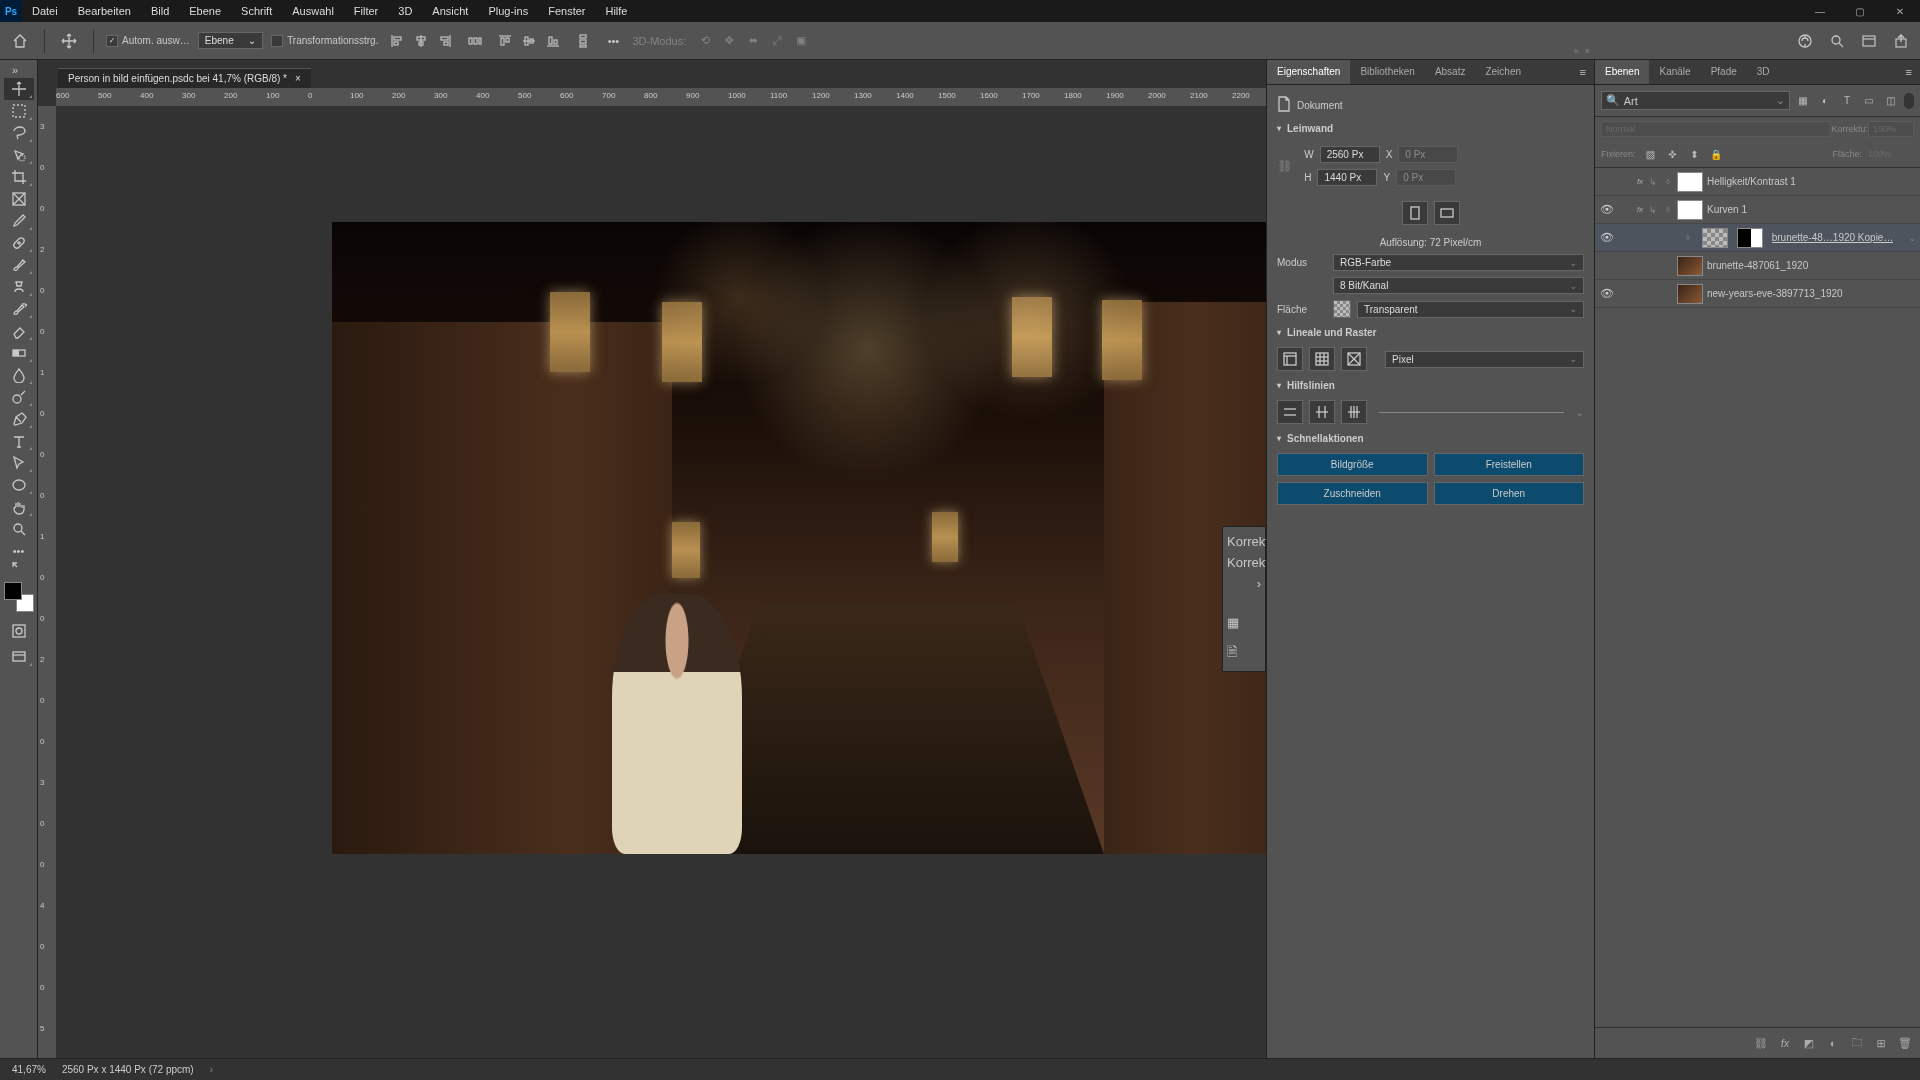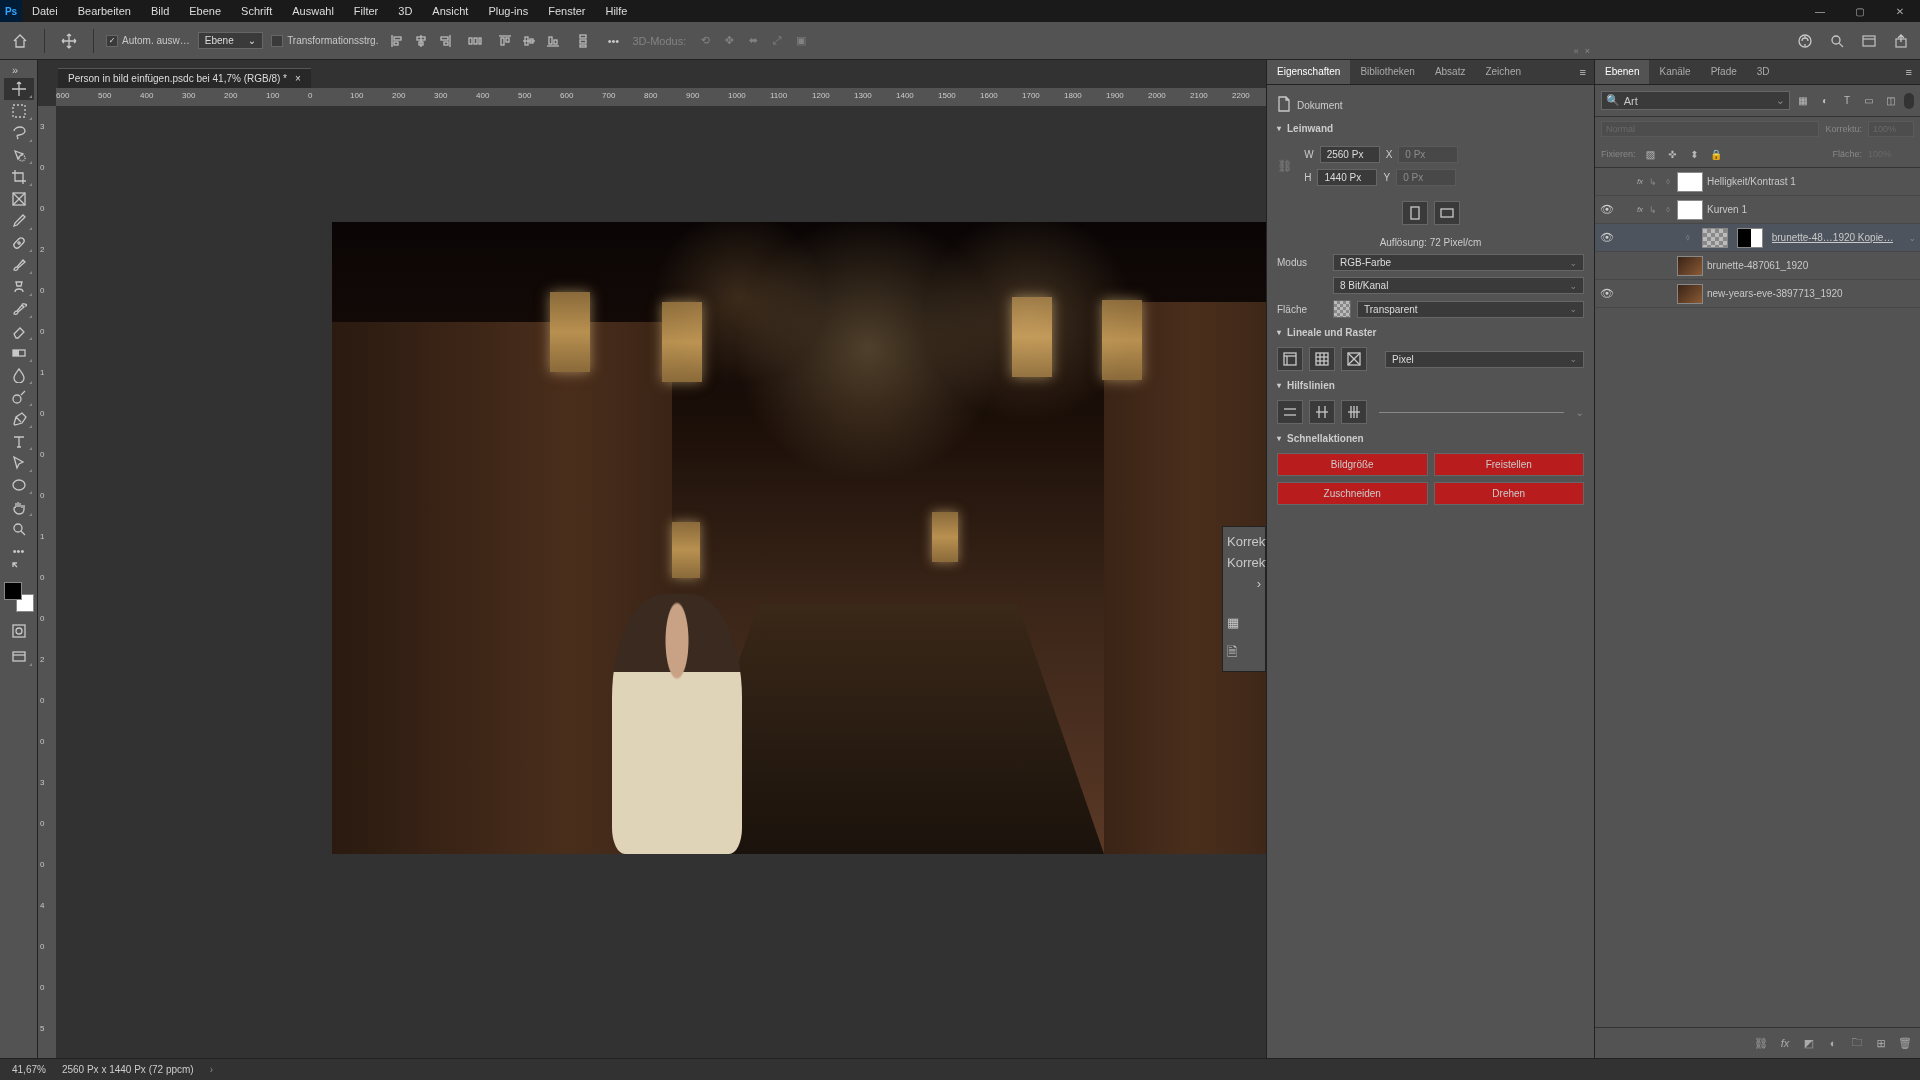--- a/index.html
+++ b/index.html
@@ -78,31 +78,31 @@
 .panel-body { padding:8px 10px; font-size:10px; color:#ccc; overflow-y:auto;}
 .prop-row { display:flex; align-items:center; gap:6px; padding:3px 0;}
 .prop-section { margin:6px 0;}
 .sec-head { display:flex; align-items:center; gap:6px; font-weight:bold; font-size:10px; margin:6px 0;}
 .sec-head::before { content:"▾"; font-size:8px;}
 .field { background:#3a3a3a; border:1px solid #666; padding:2px 6px; color:#ddd; font-size:10px; min-width:60px;}
 .field.full { flex:1;}
 .sel { display:flex; justify-content:space-between; align-items:center;}
 .sel::after { content:"⌄"; font-size:9px; color:#888; margin-left:6px;}
 .btn-sq { width:26px; height:24px; background:#3a3a3a; border:1px solid #666; display:flex; align-items:center; justify-content:center;}
-.btn-wide { flex:1; background:#b91c1c; border:1px solid #666; padding:5px; text-align:center;}
+.btn-wide { flex:1; background:#0c4a6e; border:1px solid #666; padding:5px; text-align:center;}
 .chain { font-size:12px; color:#888;}
 .grid-icons { display:flex; gap:6px;}
 .guide-line { flex:1; height:1px; background:#888; margin:0 6px;}
 
 
 .layers-top { display:flex; align-items:center; gap:4px; padding:6px; border-bottom:1px solid #333;}
 .search-field { flex:1; display:flex; align-items:center; gap:4px; background:#3a3a3a; border:1px solid #666; padding:2px 4px;}
 .layers-icons { display:flex; gap:4px;}
 .li-btn { width:18px; height:18px; display:flex; align-items:center; justify-content:center; font-size:10px; color:#bbb;}
-.blend-row { display:flex; align-items:center; padding:4px 6px; gap:6px; font-size:9px; color:#888;justify-content:center;}
+.blend-row { display:flex; align-items:center; padding:4px 6px; font-size:9px; color:#888;justify-content:center;}
 .blend-row .sel-b { flex:1; background:#454545; border:1px solid #666; padding:2px 4px;}
 .lock-row { display:flex; align-items:center; padding:4px 6px; gap:6px; font-size:9px; color:#888; border-bottom:1px solid #333;}
 .lock-icons { display:flex; gap:4px;}
 .layers-list { flex:1; overflow-y:auto;}
 .layer-row { display:flex; align-items:center; height:28px; padding:0 4px; gap:4px; border-bottom:1px solid #474747;}
 .layer-row.sel { background:#3a5a8a33;}
 .eye { width:16px; text-align:center; font-size:11px; color:#ccc;}
 .indent { width:12px;}
 .fx-ind { font-size:8px; font-style:italic; color:#aaa; width:10px; text-align:center;}
 .clip-ind { width:10px; color:#888; font-size:9px;}

